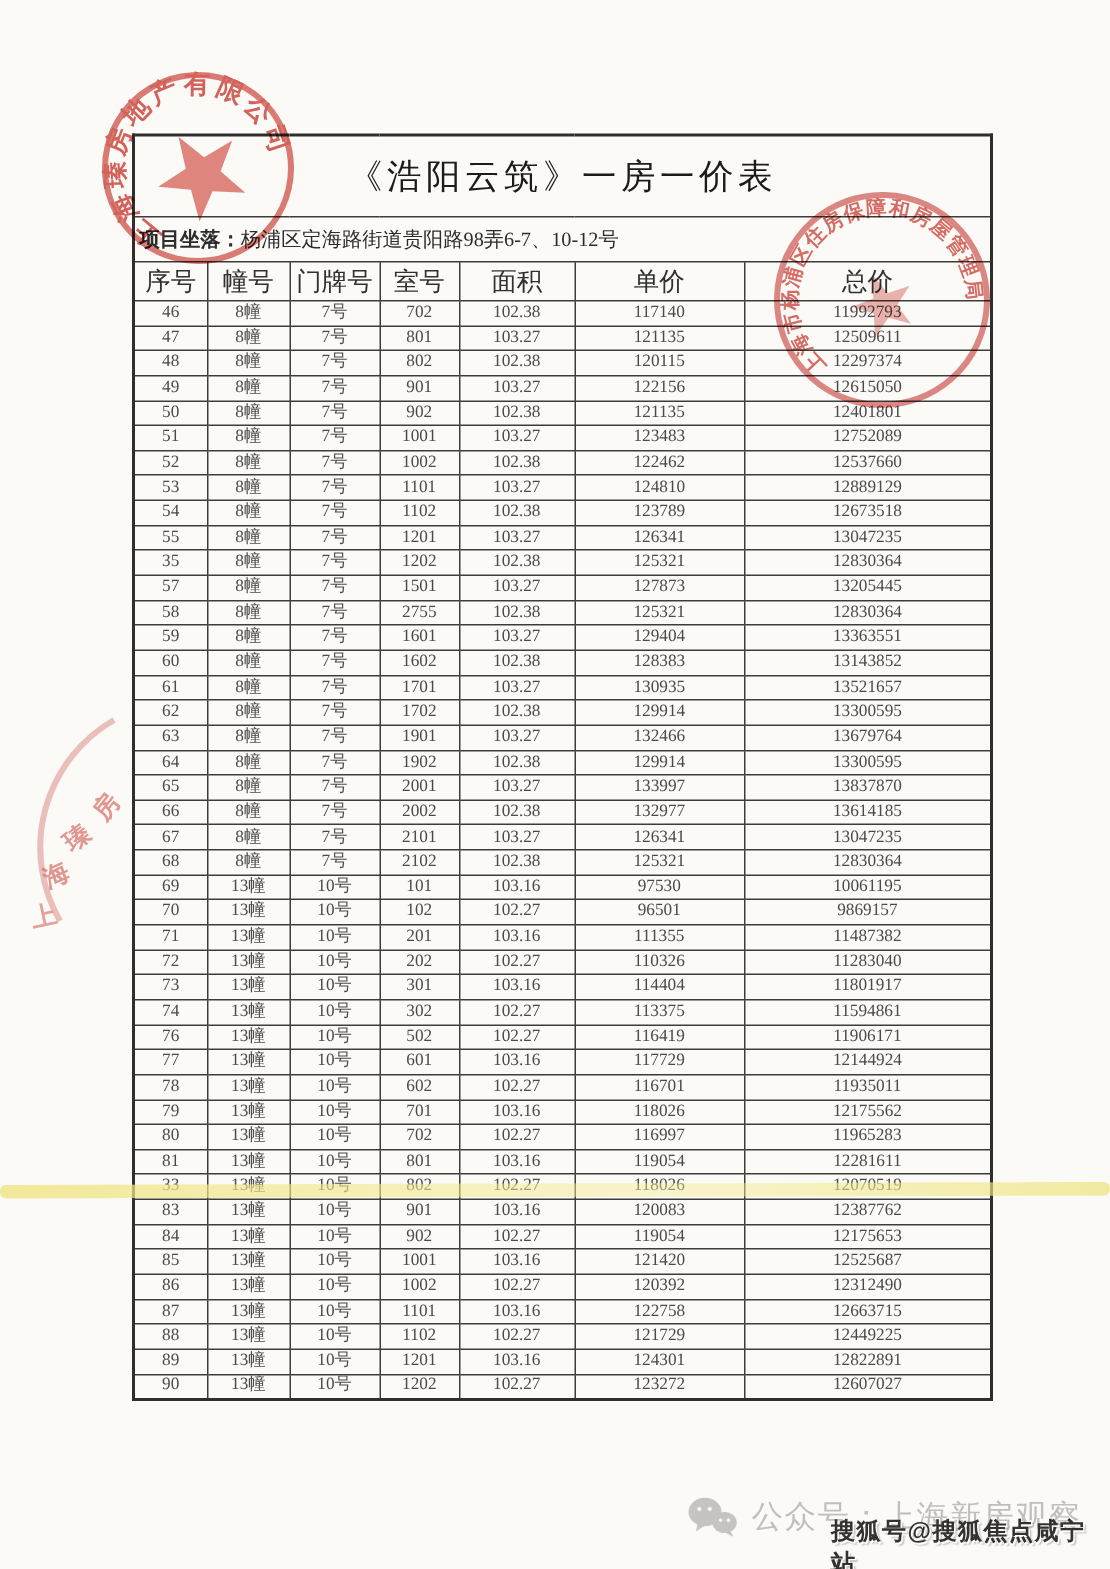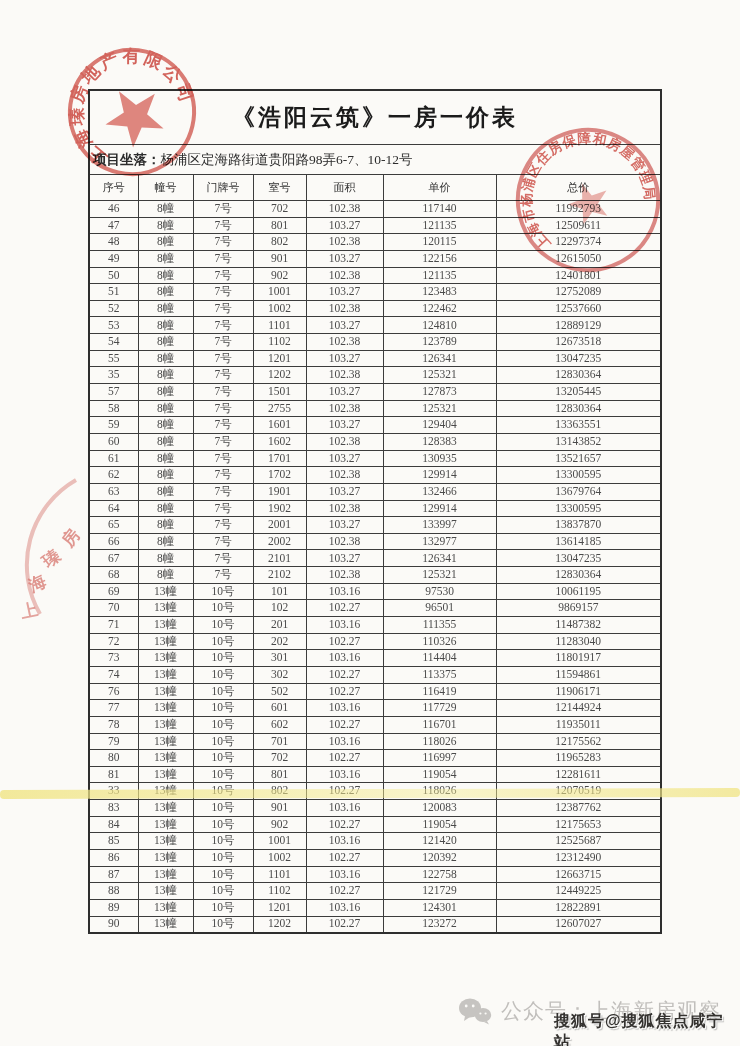--- a/index.html
+++ b/index.html
@@ -10,30 +10,30 @@
   
   .price-table{
     position:absolute;left:88px;top:89px;width:572px;
     border-collapse:collapse;table-layout:fixed;
     border:2px solid #2e2e2e;z-index:1;
   }
   .price-table td,.price-table th{
     border:1px solid #3c3c3c;overflow:hidden;white-space:nowrap;
   }
   .title-row td{
-    height:51px;text-align:center;font-size:23px;font-weight:bold;
+    height:51px;text-align:center;font-size:23px;font-weight:normal;
     color:#1b1b1b;letter-spacing:3px;
   }
   .location-row td{
     height:27px;font-size:13.5px;color:#2c2c2c;text-align:left;
     padding-left:3px;font-weight:bold;
   }
   .location-row .loc-value{font-weight:normal;}
   .header-row th{
-    height:23px;font-size:11px;font-weight:normal;color:#303030;
+    height:23px;font-size:17px;font-weight:normal;color:#303030;
     text-align:center;
     margin-left:20px;
   }
   .price-table tbody tr{height:16.65px;}
   .price-table tbody td{
     font-size:11.5px;color:#4a4a4a;text-align:center;padding:0;line-height:1;
   }
   
   .scan-band{
     position:absolute;left:0;top:789px;width:740px;height:9px;z-index:5;

